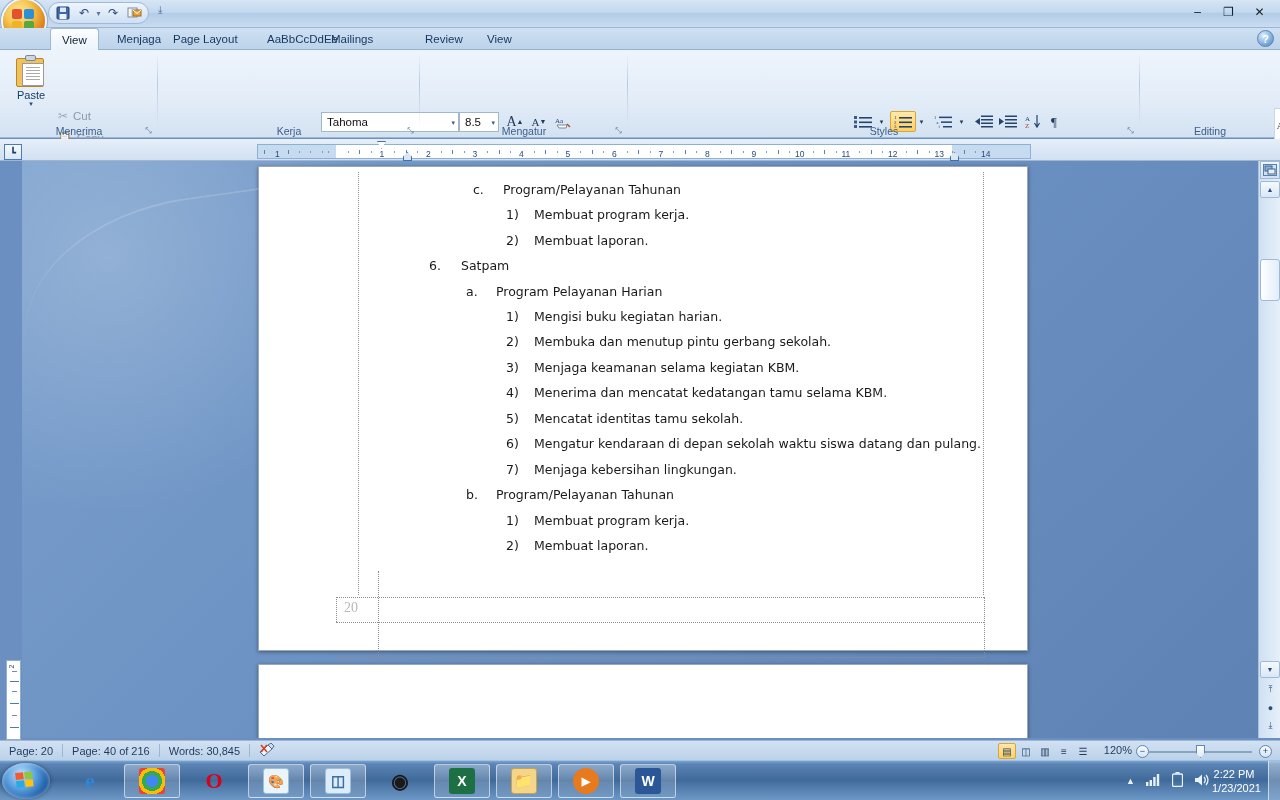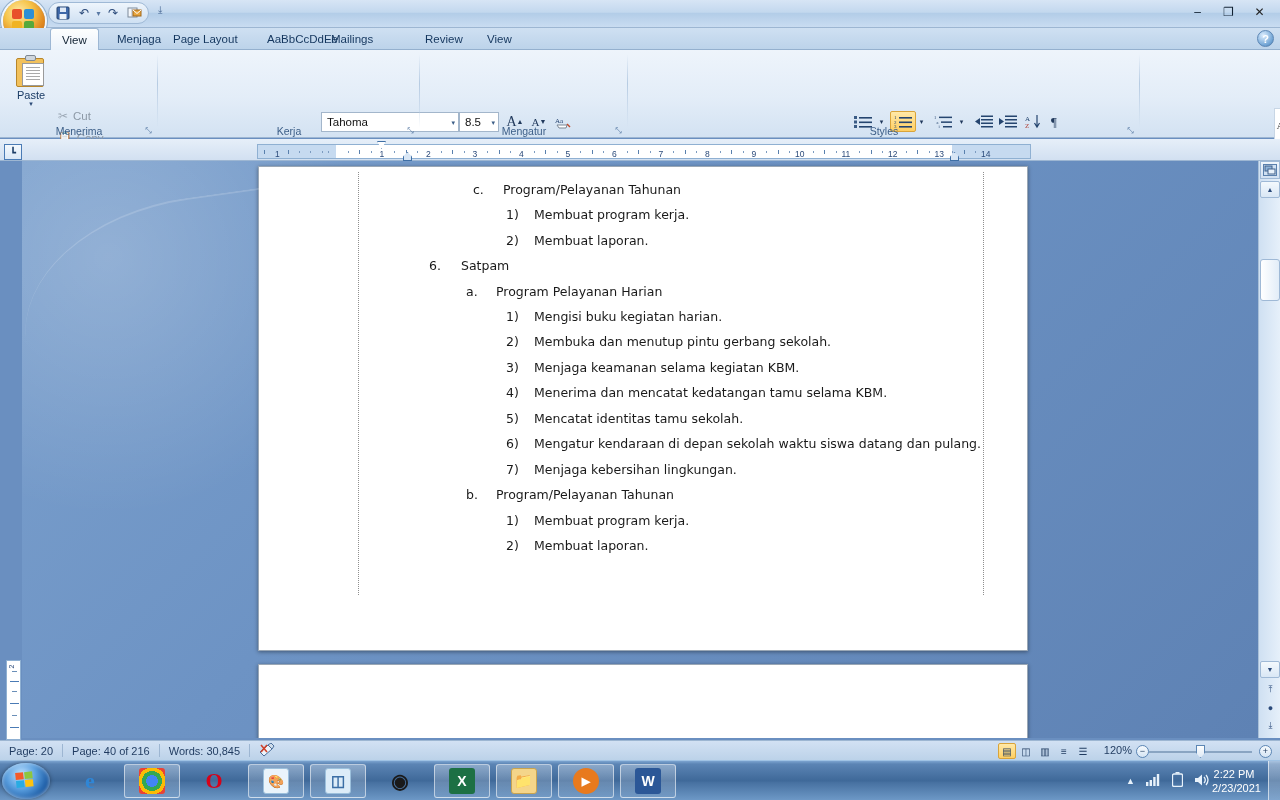--- a/index.html
+++ b/index.html
@@ -607,20 +607,24 @@
     <div class="style-cell" style="left:646px;">
       <span class="samp" style="font-size:9px;">AaBbCcDdEe</span>
       <span class="nm"><span class="pil">¶</span> </span>
     </div>
 
     <div class="gname">Styles</div>
     <div class="dlg">⤡</div>
     <div class="gdiv"></div>
   </div>
 
+  <div class="grp" style="left:1140px; width:140px;">
+
+    <div class="gname">Editing</div>
+  </div>
 </div>
 
 <div class="hruler"></div>
 <div class="tabsel">┗</div>
 <div class="ruler-bar">
   <div class="ruler-shade" style="left:0;width:78px;"></div>
   <div class="ruler-shade" style="left:694px;width:78px;"></div>
   <span id="ruler-ticks"><span class="tick" style="left:17px;">1</span><span class="tickm" style="left:6px;"></span><span class="tickm" style="left:30px;"></span><span class="tickd" style="left:41px;"></span><span class="tickd" style="left:52px;"></span><span class="tickd" style="left:64px;"></span><span class="tickd" style="left:70px;"></span><span class="tick" style="left:121.5px;">1</span><span class="tickd" style="left:89.625px;"></span><span class="tickm" style="left:101.25px;"></span><span class="tickd" style="left:112.875px;"></span><span class="tick" style="left:168px;">2</span><span class="tickd" style="left:136.125px;"></span><span class="tickm" style="left:147.75px;"></span><span class="tickd" style="left:159.375px;"></span><span class="tick" style="left:214.5px;">3</span><span class="tickd" style="left:182.625px;"></span><span class="tickm" style="left:194.25px;"></span><span class="tickd" style="left:205.875px;"></span><span class="tick" style="left:261px;">4</span><span class="tickd" style="left:229.125px;"></span><span class="tickm" style="left:240.75px;"></span><span class="tickd" style="left:252.375px;"></span><span class="tick" style="left:307.5px;">5</span><span class="tickd" style="left:275.625px;"></span><span class="tickm" style="left:287.25px;"></span><span class="tickd" style="left:298.875px;"></span><span class="tick" style="left:354px;">6</span><span class="tickd" style="left:322.125px;"></span><span class="tickm" style="left:333.75px;"></span><span class="tickd" style="left:345.375px;"></span><span class="tick" style="left:400.5px;">7</span><span class="tickd" style="left:368.625px;"></span><span class="tickm" style="left:380.25px;"></span><span class="tickd" style="left:391.875px;"></span><span class="tick" style="left:447px;">8</span><span class="tickd" style="left:415.125px;"></span><span class="tickm" style="left:426.75px;"></span><span class="tickd" style="left:438.375px;"></span><span class="tick" style="left:493.5px;">9</span><span class="tickd" style="left:461.625px;"></span><span class="tickm" style="left:473.25px;"></span><span class="tickd" style="left:484.875px;"></span><span class="tick" style="left:537px;">10</span><span class="tickd" style="left:508.125px;"></span><span class="tickm" style="left:519.75px;"></span><span class="tickd" style="left:531.375px;"></span><span class="tick" style="left:583.5px;">11</span><span class="tickd" style="left:554.625px;"></span><span class="tickm" style="left:566.25px;"></span><span class="tickd" style="left:577.875px;"></span><span class="tick" style="left:630px;">12</span><span class="tickd" style="left:601.125px;"></span><span class="tickm" style="left:612.75px;"></span><span class="tickd" style="left:624.375px;"></span><span class="tick" style="left:676.5px;">13</span><span class="tickd" style="left:647.625px;"></span><span class="tickm" style="left:659.25px;"></span><span class="tickd" style="left:670.875px;"></span><span class="tick" style="left:723px;">14</span><span class="tickd" style="left:694.125px;"></span><span class="tickm" style="left:705.75px;"></span><span class="tickd" style="left:717.375px;"></span></span>
 </div>
 <div class="marker-top"></div>
@@ -637,20 +641,29 @@
   <div class="vnum" style="top:2px;">2</div>
 </div>
 
 <div class="docarea">
 
   <div class="page page1">
     <div class="doc-body">
       <span id="doc-lines"><div class="line" style="left:114px;top:10px;"><span class="mk" style="width:30px;">c.</span><span>Program/Pelayanan Tahunan</span></div><div class="line" style="left:147px;top:35px;"><span class="mk" style="width:28px;">1)</span><span>Membuat program kerja.</span></div><div class="line" style="left:147px;top:61px;"><span class="mk" style="width:28px;">2)</span><span>Membuat laporan.</span></div><div class="line" style="left:70px;top:86px;"><span class="mk" style="width:32px;">6.</span><span>Satpam</span></div><div class="line" style="left:107px;top:112px;"><span class="mk" style="width:30px;">a.</span><span>Program Pelayanan Harian</span></div><div class="line" style="left:147px;top:137px;"><span class="mk" style="width:28px;">1)</span><span>Mengisi buku kegiatan harian.</span></div><div class="line" style="left:147px;top:162px;"><span class="mk" style="width:28px;">2)</span><span>Membuka dan menutup pintu gerbang sekolah.</span></div><div class="line" style="left:147px;top:188px;"><span class="mk" style="width:28px;">3)</span><span>Menjaga keamanan selama kegiatan KBM.</span></div><div class="line" style="left:147px;top:213px;"><span class="mk" style="width:28px;">4)</span><span>Menerima dan mencatat kedatangan tamu selama KBM.</span></div><div class="line" style="left:147px;top:239px;"><span class="mk" style="width:28px;">5)</span><span>Mencatat identitas tamu sekolah.</span></div><div class="line" style="left:147px;top:264px;"><span class="mk" style="width:28px;">6)</span><span>Mengatur kendaraan di depan sekolah waktu siswa datang dan pulang.</span></div><div class="line" style="left:147px;top:290px;"><span class="mk" style="width:28px;">7)</span><span>Menjaga kebersihan lingkungan.</span></div><div class="line" style="left:107px;top:315px;"><span class="mk" style="width:30px;">b.</span><span>Program/Pelayanan Tahunan</span></div><div class="line" style="left:147px;top:341px;"><span class="mk" style="width:28px;">1)</span><span>Membuat program kerja.</span></div><div class="line" style="left:147px;top:366px;"><span class="mk" style="width:28px;">2)</span><span>Membuat laporan.</span></div></span>
     </div>
 
+    <div class="footer-row">
+      <div class="fr-top"></div>
+        <div class="fr-mid"></div>
+        <div class="fr-bot"></div>
+      <div class="fr-v1"></div>
+        <div class="fr-v2"></div>
+        <div class="fr-v3"></div>
+      <div class="pgnum">20</div>
+    </div>
   </div>
 
   <div class="page page2"></div>
 </div>
 
 <div class="vscroll">
   <div class="split-btn">
     <svg width="14" height="12" viewBox="0 0 14 12">
         <rect x="0.5" y="0.5" width="13" height="11" fill="#cfe0f2" stroke="#5a80ad"></rect>
         <rect x="2" y="2" width="7" height="5" fill="#8fb3d8" stroke="#42638c"></rect>
@@ -757,16 +770,16 @@
     <span class="ti">
       <svg width="16" height="14" viewBox="0 0 16 14">
           <path d="M1 5 L4 5 L8 1.5 L8 12.5 L4 9 L1 9 Z" fill="#e8f2fb"></path>
           <path d="M10 4 Q12.6 7 10 10" fill="none" stroke="#e8f2fb" stroke-width="1.3"></path>
           <path d="M12 2 Q16 7 12 12" fill="none" stroke="#e8f2fb" stroke-width="1.3"></path>
         </svg>
     </span>
   </div>
   <div class="clock">
     <div>2:22 PM</div>
-    <div>2/23/2021</div>
+    <div>1/23/2021</div>
   </div>
   <div class="showdesk"></div>
 </div>
 
 </body></html>

